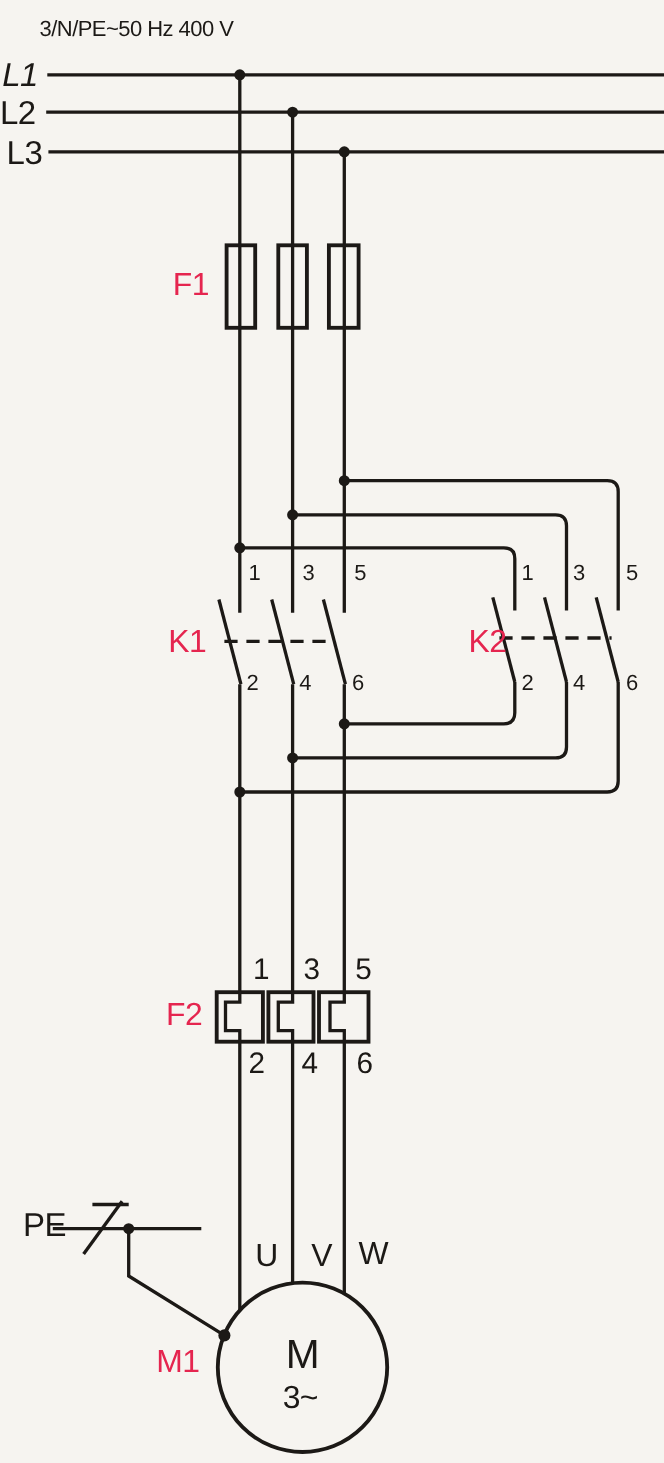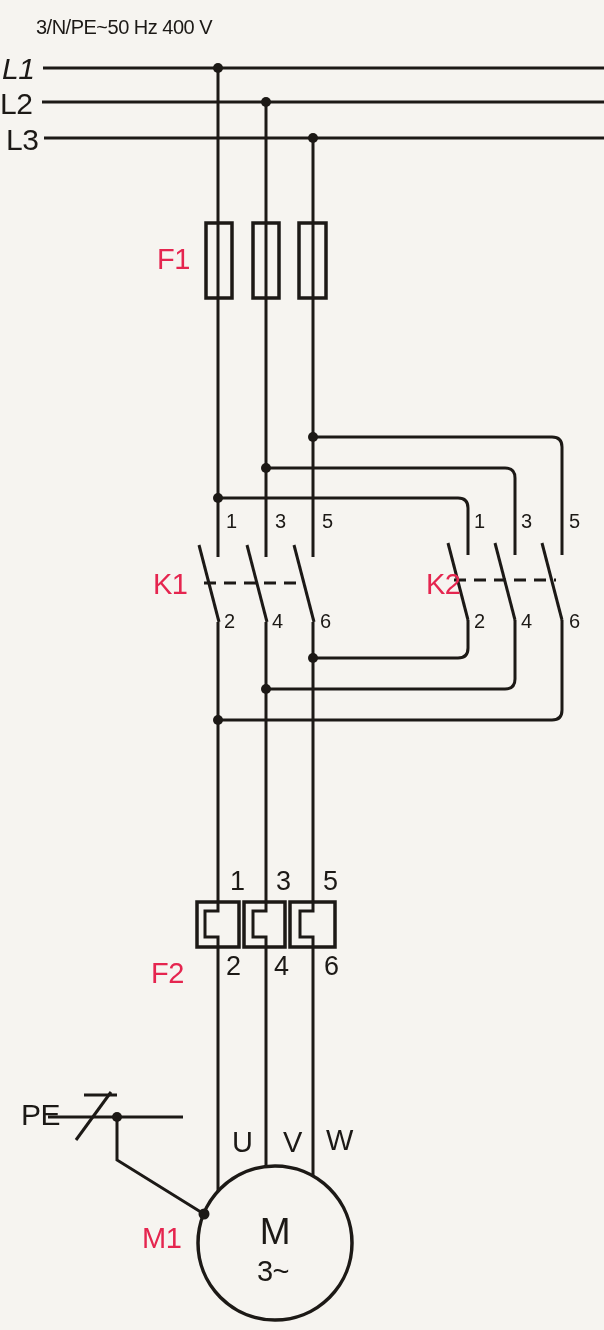--- a/index.html
+++ b/index.html
@@ -139,21 +139,21 @@
   <div class="lbl fs28" style="left:272px;top:611px;">4</div>
   <div class="lbl fs28" style="left:320px;top:611px;">6</div>
   <div class="lbl fs28" style="left:474px;top:611px;">2</div>
   <div class="lbl fs28" style="left:521px;top:611px;">4</div>
   <div class="lbl fs28" style="left:569px;top:611px;">6</div>
 
   <div class="lbl fs27" style="left:230px;top:868px;">1</div>
   <div class="lbl fs27" style="left:276px;top:868px;">3</div>
   <div class="lbl fs27" style="left:323px;top:868px;">5</div>
 
-  <div class="lbl ref fs29" style="left:151px;top:959px;">F2</div>
+  <div class="lbl ref fs29" style="left:151px;top:909px;">F2</div>
 
   <div class="lbl fs27" style="left:226px;top:953px;">2</div>
   <div class="lbl fs27" style="left:274px;top:953px;">4</div>
   <div class="lbl fs27" style="left:324px;top:953px;">6</div>
 
   <div class="lbl fs30" style="left:21px;top:1100px;">PE</div>
 
   <div class="lbl fs29" style="left:232px;top:1128px;">U</div>
   <div class="lbl fs29" style="left:283px;top:1128px;">V</div>
   <div class="lbl fs29" style="left:326px;top:1126px;">W</div>

